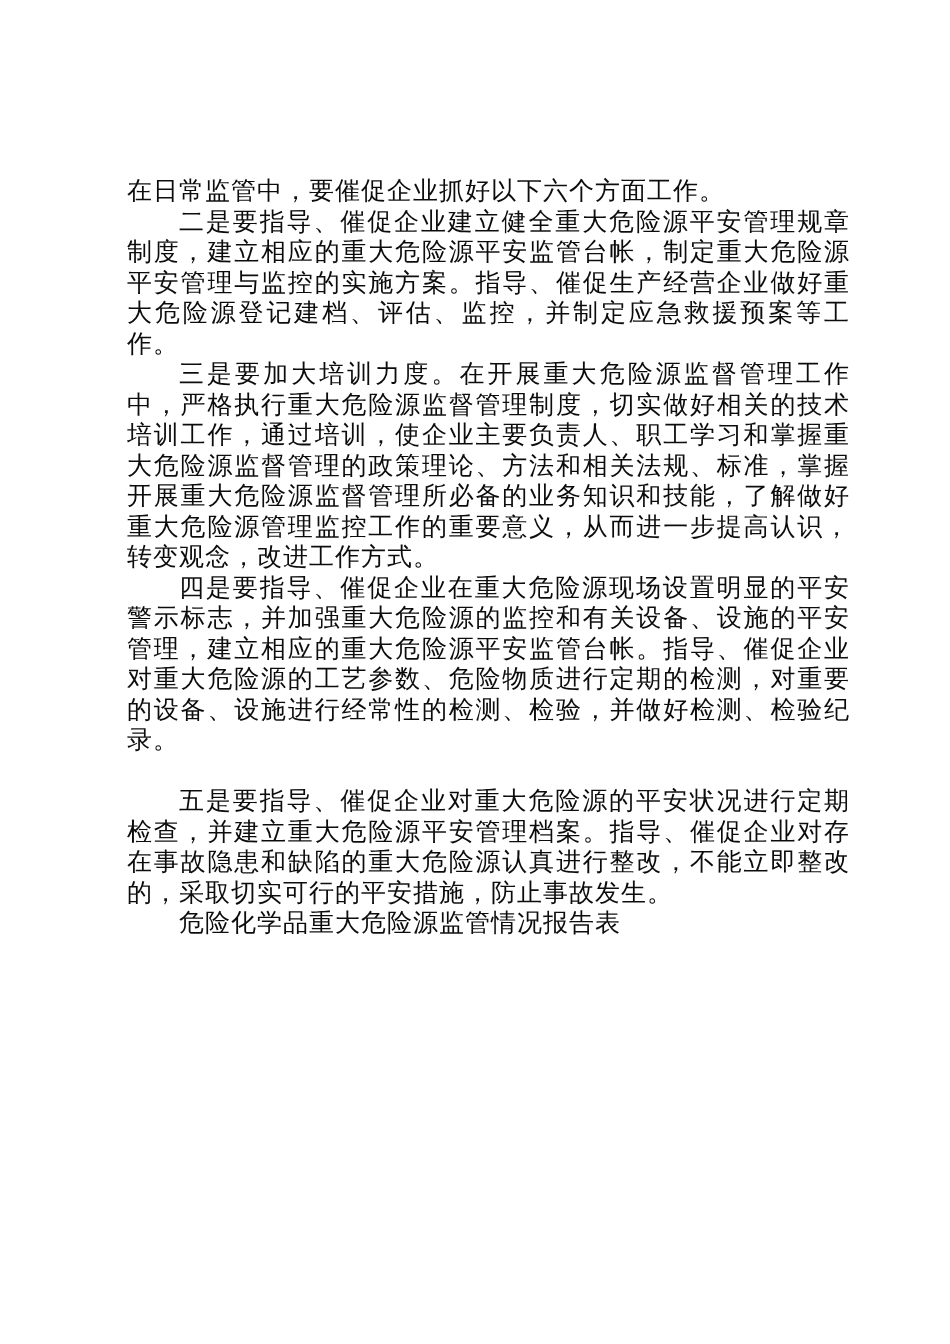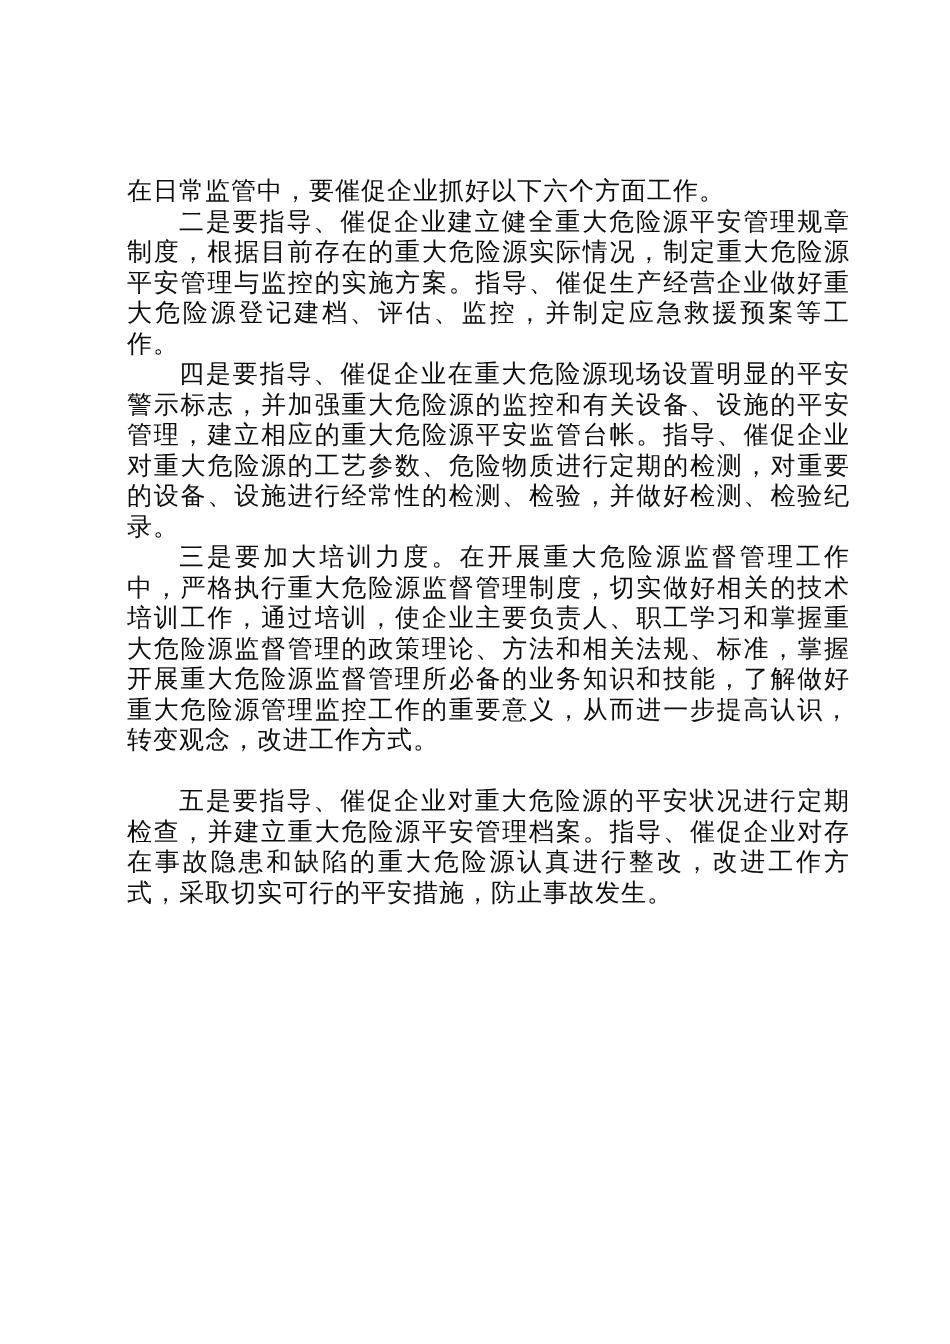--- a/index.html
+++ b/index.html
@@ -37,18 +37,19 @@
   }
   .blank-line {
     height: 30.5px;
   }
 </style>
 </head>
 <body>
 
 <div class="page">
   <p class="para no-indent">在日常监管中，要催促企业抓好以下六个方面工作。</p>
-  <p class="para">二是要指导、催促企业建立健全重大危险源平安管理规章制度，根据目前存在的重大危险源实际情况，制定重大危险源平安管理与监控的实施方案。指导、催促生产经营企业做好重大危险源登记建档、评估、监控，并制定应急救援预案等工作。</p>
+  <p class="para">二是要指导、催促企业建立健全重大危险源平安管理规章制度，建立相应的重大危险源平安监管台帐，制定重大危险源平安管理与监控的实施方案。指导、催促生产经营企业做好重大危险源登记建档、评估、监控，并制定应急救援预案等工作。</p>
+  <p class="para">三是要加大培训力度。在开展重大危险源监督管理工作中，严格执行重大危险源监督管理制度，切实做好相关的技术培训工作，通过培训，使企业主要负责人、职工学习和掌握重大危险源监督管理的政策理论、方法和相关法规、标准，掌握开展重大危险源监督管理所必备的业务知识和技能，了解做好重大危险源管理监控工作的重要意义，从而进一步提高认识，转变观念，改进工作方式。</p>
   <p class="para">四是要指导、催促企业在重大危险源现场设置明显的平安警示标志，并加强重大危险源的监控和有关设备、设施的平安管理，建立相应的重大危险源平安监管台帐。指导、催促企业对重大危险源的工艺参数、危险物质进行定期的检测，对重要的设备、设施进行经常性的检测、检验，并做好检测、检验纪录。</p>
-  <p class="para">三是要加大培训力度。在开展重大危险源监督管理工作中，严格执行重大危险源监督管理制度，切实做好相关的技术培训工作，通过培训，使企业主要负责人、职工学习和掌握重大危险源监督管理的政策理论、方法和相关法规、标准，掌握开展重大危险源监督管理所必备的业务知识和技能，了解做好重大危险源管理监控工作的重要意义，从而进一步提高认识，转变观念，改进工作方式。</p>
   <div class="blank-line"></div>
-  <p class="para">五是要指导、催促企业对重大危险源的平安状况进行定期检查，并建立重大危险源平安管理档案。指导、催促企业对存在事故隐患和缺陷的重大危险源认真进行整改，改进工作方式，采取切实可行的平安措施，防止事故发生。</p>
+  <p class="para">五是要指导、催促企业对重大危险源的平安状况进行定期检查，并建立重大危险源平安管理档案。指导、催促企业对存在事故隐患和缺陷的重大危险源认真进行整改，不能立即整改的，采取切实可行的平安措施，防止事故发生。</p>
+  <p class="para">危险化学品重大危险源监管情况报告表</p>
 </div>
 
 </body></html>

